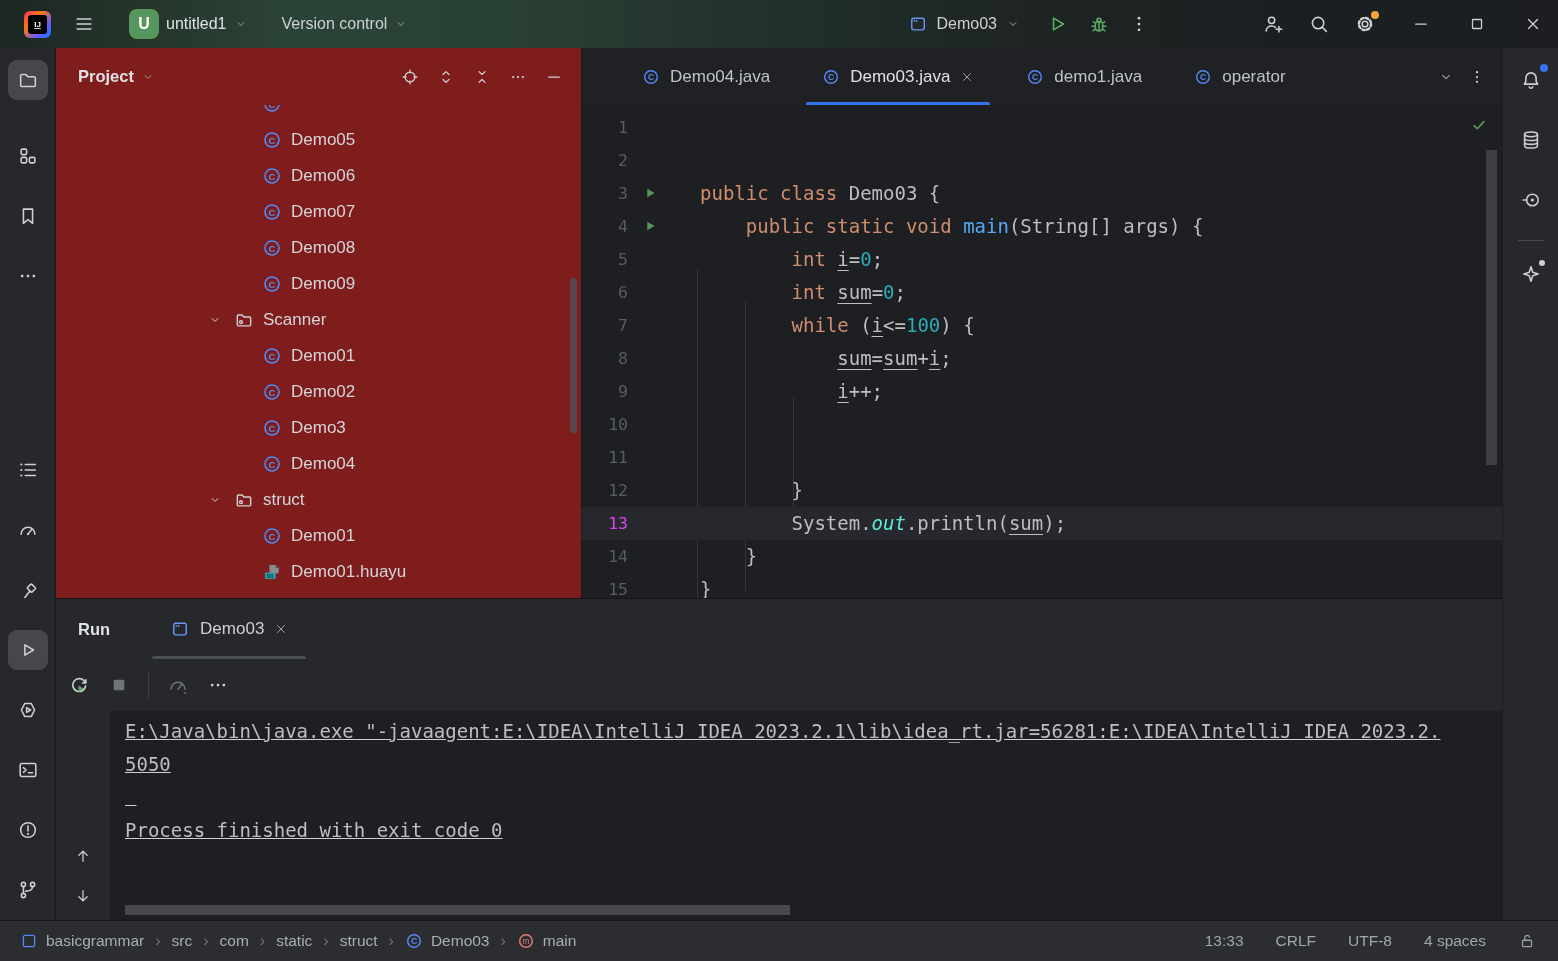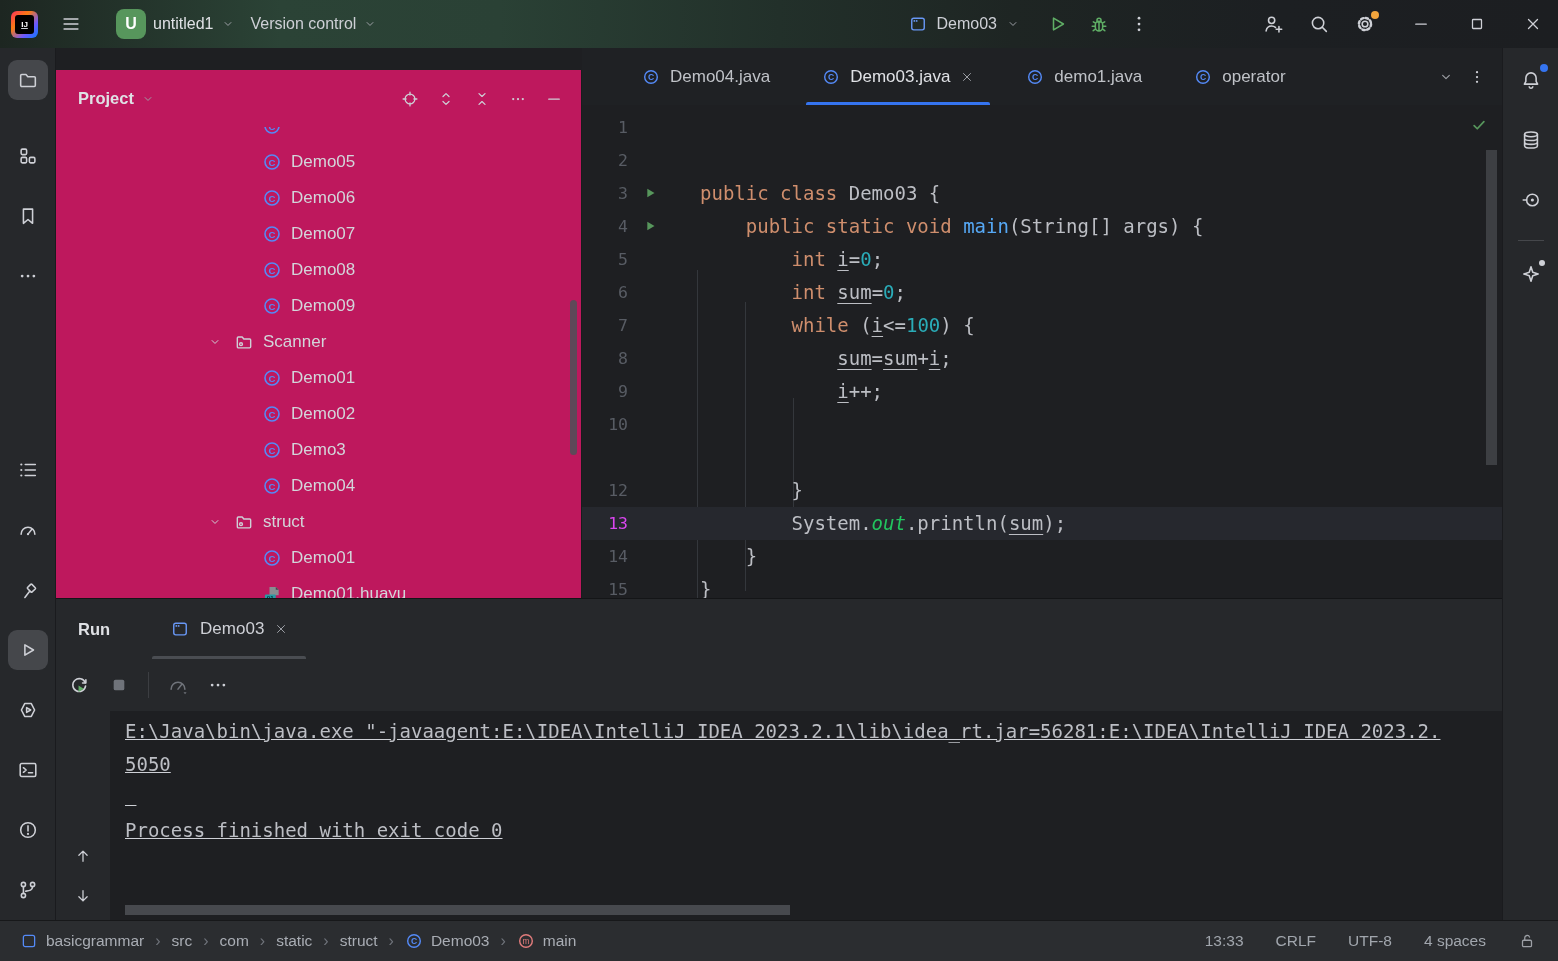--- a/index.html
+++ b/index.html
@@ -11,41 +11,41 @@
   svg.ic.s14{width:14px;height:14px} svg.ic.s16{width:16px;height:16px}
   svg.ic.s18{width:18px;height:18px} svg.ic.s20{width:20px;height:20px}
   svg.ic.dim{stroke:#9da0a6}
 
   
   #titlebar { position:absolute; left:0; top:0; width:1558px; height:48px;
     background:linear-gradient(90deg,#1d2621 0%,#2b4336 18%,#2a4135 32%,#22302a 50%,#1e2523 65%,#1c1f22 82%,#1c1e21 100%);
     display:flex; align-items:center; font-size:16px; }
   .tb-btn { height:34px; min-width:34px; border-radius:7px; display:flex; align-items:center;
     justify-content:center; gap:7px; padding:0 6px; position:relative; }
-  #idea-logo { width:27px; height:27px; border-radius:6px; margin:0 0 0 11px;
+  #idea-logo { width:27px; height:27px; border-radius:6px; margin:0 0 0 24px;
     background:linear-gradient(135deg,#fe315d 0%,#f97a12 35%,#6b57ff 70%,#087cfa 100%);
     display:flex; align-items:center; justify-content:center;text-decoration:underline; }
   #idea-logo .in { width:19px; height:19px; border-radius:3px; background:#000;
     color:#fff; font-size:8px; font-weight:bold; display:flex; align-items:center; justify-content:center; }
   #proj-badge { width:30px; height:30px; border-radius:8px; background:#57965c; color:#fff;
     font-weight:bold; font-size:16px; display:flex; align-items:center; justify-content:center; }
   .tb-spacer { flex:1; }
   .badge-dot { position:absolute; top:4px; right:3px; width:8px; height:8px; border-radius:50%; }
   #run-widget { display:flex; align-items:center; gap:9px; }
 
   
   #left-strip  { left:0; top:48px; width:56px; height:872px; background:#26282b; border-right:1px solid #1a1b1e; }
   #right-strip { left:1502px; top:48px; width:56px; height:872px; background:#26282b; border-left:1px solid #1a1b1e; }
   .strip-btn { position:absolute; left:8px; width:40px; height:40px; border-radius:9px;
     display:flex; align-items:center; justify-content:center; }
   .strip-btn.active { background:#45474b; }
   .strip-div { position:absolute; left:15px; width:26px; height:1px; background:#45474b; }
 
   
-  #project-panel { left:56px; top:48px; width:526px; height:550px; background:#be185d; border-right:1px solid #1a1b1e;margin-top:22px; }
+  #project-panel { left:56px; top:48px; width:526px; height:550px; background:#7f1d1d; border-right:1px solid #1a1b1e; }
   #pp-header { height:57px; display:flex; align-items:center; padding:0 12px 0 22px; }
   #pp-title { font-size:16.5px; font-weight:bold; color:#dfe1e5; display:flex; align-items:center; gap:7px; }
   #pp-icons { margin-left:auto; display:flex; align-items:center; gap:6px; }
   .mini-btn { width:30px; height:30px; border-radius:6px; display:flex; align-items:center; justify-content:center; }
   #pp-tree { position:absolute; top:57px; left:0; right:0; bottom:0; overflow:hidden; }
   .tree-row { position:absolute; left:0; right:8px; height:36px; display:flex; align-items:center;
     gap:9px; font-size:17px; color:#d3d5da; white-space:nowrap; }
   .tree-row .chev { width:20px; display:flex; justify-content:center; }
   #pp-scroll { position:absolute; right:4px; top:230px; width:7px; height:155px; background:#4e5157; border-radius:4px; opacity:.85; }
 
@@ -64,21 +64,21 @@
   #code { position:absolute; left:0; top:57px; right:0; bottom:0; overflow:hidden; }
   .guide { position:absolute; width:1px; background:#34373c; }
   .code-row { position:absolute; left:0; right:0; height:33px; font-family:"DejaVu Sans Mono", monospace; }
   .code-row.hl { background:#26282e; }
   .lnum { position:absolute; left:0; top:0; width:46px; text-align:right; font-size:16.5px;
     line-height:33px; color:#585c64; }
   .code-row.hl .lnum { color:#d946ef; }
   .runmark { position:absolute; left:60px; top:8px; }
   .ctext { position:absolute; left:118px; top:0; line-height:33px; font-size:19px; white-space:pre; }
   .tk-kw{color:#cf8e6d} .tk-def{color:#bcbec4} .tk-num{color:#2aacb8}
-  .tk-mth{color:#56a8f5} .tk-fld{color:#22c55e; font-style:italic}
+  .tk-mth{color:#56a8f5} .tk-fld{color:#5eead4; font-style:italic}
   .tk-var{color:#bcbec4; text-decoration:underline; text-underline-offset:4px; text-decoration-thickness:1px;}
   #insp-check { position:absolute; left:888px; top:68px; }
   #ed-scroll { position:absolute; left:904px; top:102px; width:11px; height:315px; background:#45474c; border-radius:0; opacity:.8; }
 
   
   #run-panel { left:56px; top:598px; width:1446px; height:322px; background:#1e1f22; border-top:1px solid #141517; }
   #rp-header { position:absolute; left:0; top:0; right:0; height:60px; background:#26282b;
     display:flex; align-items:center; }
   #rp-title { font-size:16.5px; font-weight:bold; color:#dfe1e5; padding-left:22px; }
   #rp-tab { display:flex; align-items:center; gap:10px; margin-left:42px; font-size:17px;
@@ -117,21 +117,21 @@
         <path d="M4.5 6.5h15M4.5 12h15M4.5 17.5h15"></path>
       </svg>
   </div>
   <div class="tb-btn" style="margin-left:22px">
     <div id="proj-badge">U</div>
     <span style="color:#dfe1e5">untitled1</span>
     <svg class="ic s14 dim" viewBox="0 0 24 24">
         <path d="M7 9.5l5 5 5-5"></path>
       </svg>
   </div>
-  <div class="tb-btn" style="margin-left:4px">
+  <div class="tb-btn" style="margin-left:22px">
     <span>Version control</span>
     <svg class="ic s14 dim" viewBox="0 0 24 24">
         <path d="M7 9.5l5 5 5-5"></path>
       </svg>
   </div>
   <div class="tb-spacer"></div>
   <div id="run-widget" class="tb-btn">
     <svg class="ic s20" viewBox="0 0 24 24">
         <rect x="4.5" y="5" width="15" height="14" rx="2.4" stroke="#6897f5"></rect>
         <path d="M7.6 8.3h.01M10.4 8.3h.01" stroke="#6897f5" stroke-width="2.2"></path>
@@ -574,20 +574,24 @@
       <div class="code-row" style="top: 237px;">
         <span class="lnum">8</span>
         <span class="ctext"><span class="tk-def">            </span><span class="tk-var">sum</span><span class="tk-def">=</span><span class="tk-var">sum</span><span class="tk-def">+</span><span class="tk-var">i</span><span class="tk-def">;</span></span>
       </div>
       <div class="code-row" style="top: 270px;">
         <span class="lnum">9</span>
         <span class="ctext"><span class="tk-def">            </span><span class="tk-var">i</span><span class="tk-def">++;</span></span>
       </div>
       <div class="code-row" style="top: 303px;">
         <span class="lnum">10</span>
+        <span class="ctext"></span>
+      </div>
+      <div class="code-row" style="top: 336px;">
+        <span class="lnum">11</span>
         <span class="ctext"></span>
       </div>
       <div class="code-row" style="top: 369px;">
         <span class="lnum">12</span>
         <span class="ctext"><span class="tk-def">        }</span></span>
       </div>
       <div class="code-row hl" style="top: 402px;">
         <span class="lnum">13</span>
         <span class="ctext"><span class="tk-def">        System.</span><span class="tk-fld">out</span><span class="tk-def">.println(</span><span class="tk-var">sum</span><span class="tk-def">);</span></span>
       </div>

